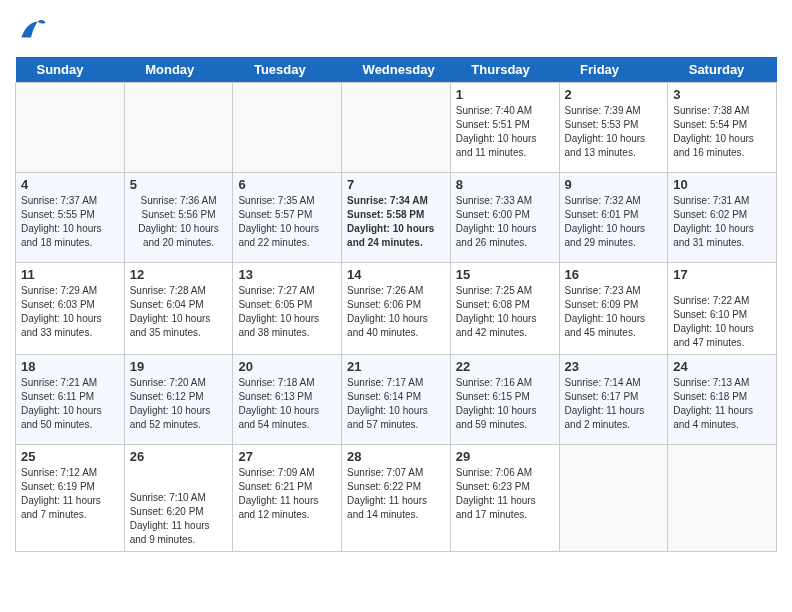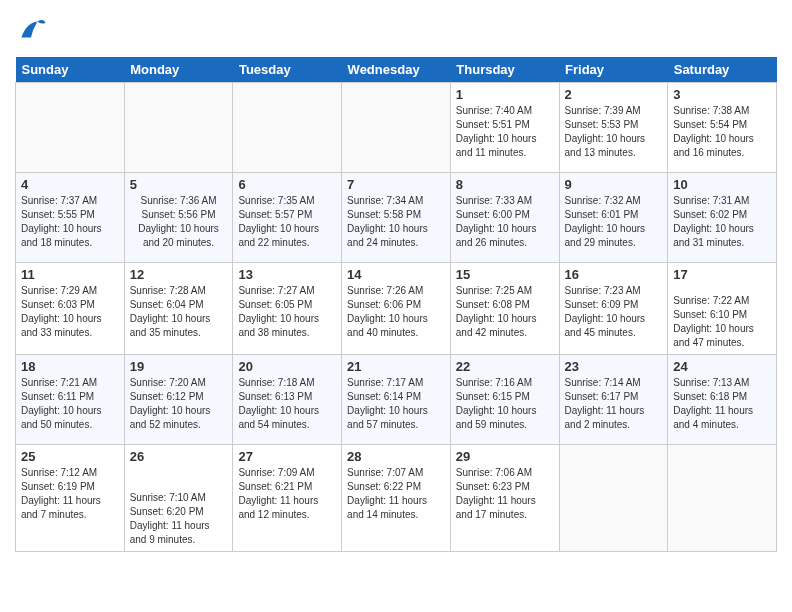--- a/index.html
+++ b/index.html
@@ -48,21 +48,21 @@
     }
     table {
       width: 100%;
       border-collapse: collapse;
       table-layout: fixed;
     }
     th {
       background-color: #1a6bbf;
       color: white;
       text-align: left;
-      padding: 5px 6px;
+      padding: 5px 21px;
       font-size: 13px;
       font-weight: bold;
     }
     td {
       border: 1px solid #ccc;
       vertical-align: top;
       padding: 4px 5px;
       font-size: 10.5px;
       color: #333;
       height: 90px;
@@ -166,21 +166,21 @@
         </td>
         <td>
           <span class="day-num">6</span>
           <div class="day-info" style="white-space: pre-line;">Sunrise: 7:35 AM
 Sunset: 5:57 PM
 Daylight: 10 hours
 and 22 minutes.</div>
         </td>
         <td>
           <span class="day-num">7</span>
-          <div class="day-info" style="white-space: pre-line;">Sunrise: 7:34 AM
+          <div class="day-info" style="white-space: pre-line; font-weight: bold;">Sunrise: 7:34 AM
 Sunset: 5:58 PM
 Daylight: 10 hours
 and 24 minutes.</div>
         </td>
         <td>
           <span class="day-num">8</span>
           <div class="day-info" style="white-space: pre-line;">Sunrise: 7:33 AM
 Sunset: 6:00 PM
 Daylight: 10 hours
 and 26 minutes.</div>

